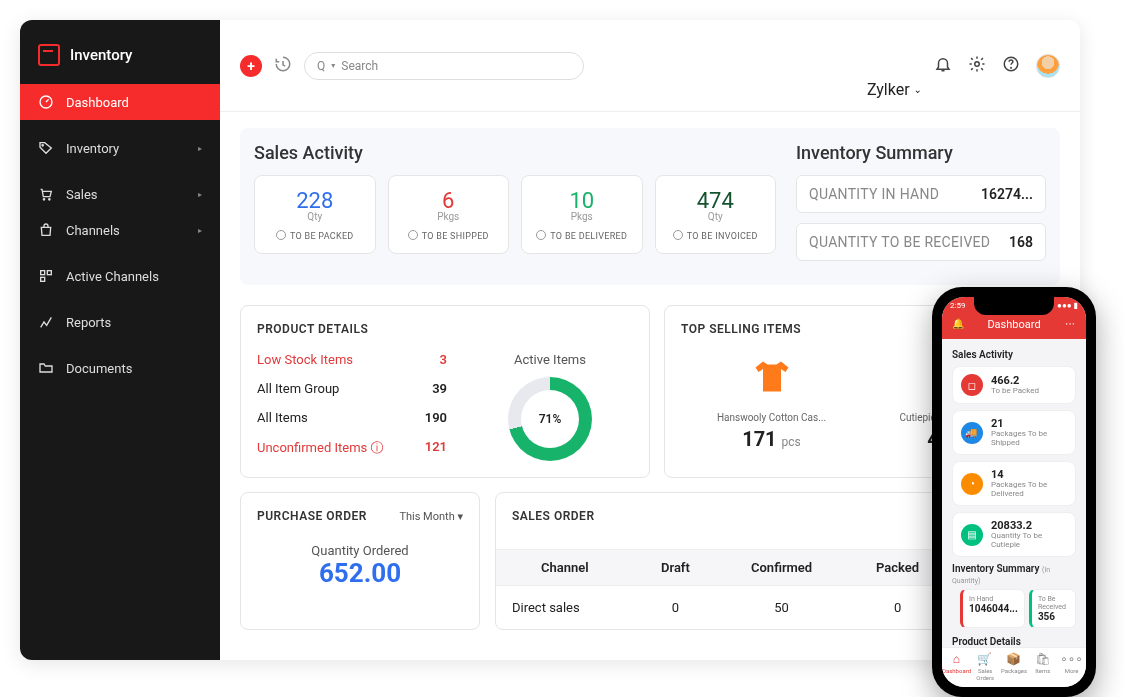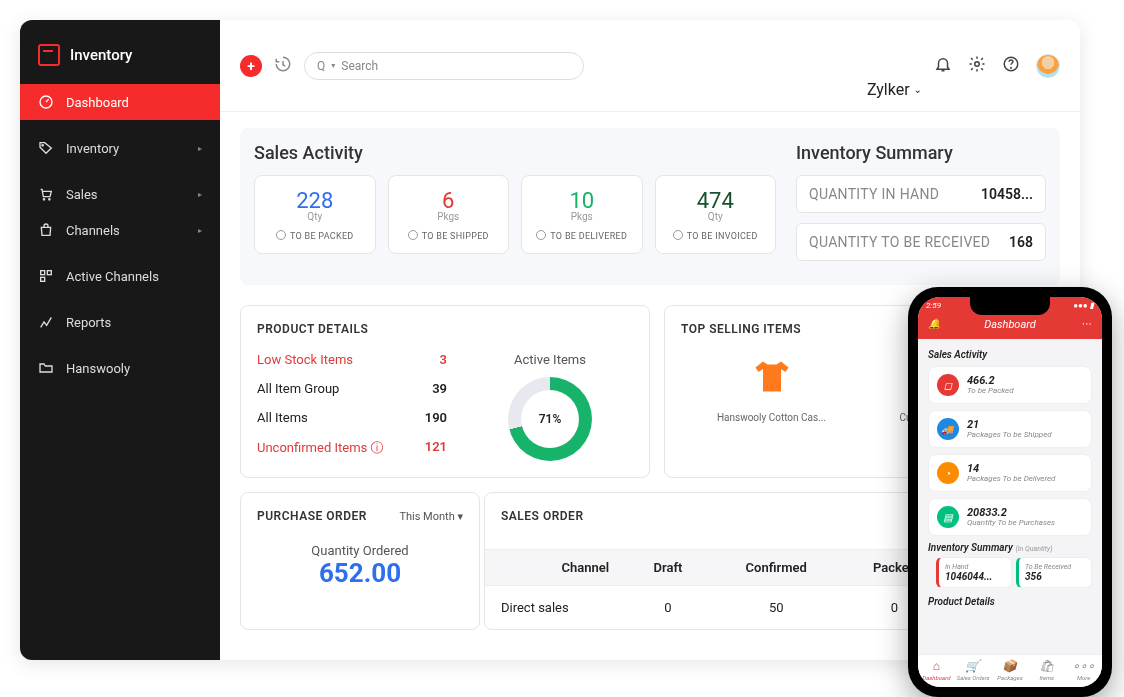--- a/index.html
+++ b/index.html
@@ -163,49 +163,48 @@
 }
 .top-selling { flex:1; }
 .ts-head { display:flex; justify-content:space-between; align-items:flex-end; margin-bottom:14px;}
 .ts-period { font-size:11px; color:#555; }
 .ts-body { display:flex; }
 .ts-item { flex:1; text-align:center; }
 .ts-img { height:56px; display:flex; align-items:center; justify-content:center; }
 .ts-name { font-size:10px; color:#666; margin-top:6px; white-space:nowrap; overflow:hidden; text-overflow:ellipsis;}
 .ts-count { font-size:20px; font-weight:700; margin-top:4px;}
 .ts-unit { font-size:12px; font-weight:400; color:#888; }
-.row3 { display:flex; gap:4px; }
+.row3 { display:flex; gap:15px; }
 .purchase-order { flex:0 0 240px; text-align:center; }
 .po-head { display:flex; justify-content:space-between; align-items:center; margin-bottom:20px;}
 .po-period { font-size:11px; color:#555; }
 .po-label { font-size:13px; color:#555; margin-top:14px; }
 .po-value { font-size:26px; font-weight:700; color:#2f6fed; }
 .sales-order { flex:1; padding:0; }
 .so-title { padding:16px 16px 10px 16px; }
 .so-table { width:100%; border-collapse:collapse; font-size:13px; }
 .so-table thead th {
-  text-align:right; font-weight:600; background:#f6f6f8;
+  text-align:center; font-weight:600; background:#f6f6f8;
   padding:10px 16px; border-top:1px solid #eee; border-bottom:1px solid #eee;
 }
 .so-table tbody td { padding:14px 16px; }
 .so-table tbody td.num, .so-table thead th.num { text-align:center; }
 
 
 .phone {
   position:absolute;
-  right: 12px;
+  right: 28px;
   bottom: 0px;
-  width: 204px;
+  width: 164px;
   height: 410px;
   background:#000;
   border-radius: 30px;
   padding:10px;
   box-shadow: 0 10px 30px rgba(0,0,0,.35);
   z-index:5;
-  font-style:italic;
 }
 .phone-screen {
   width:100%; height:100%; background:#f4f4f6;
   border-radius:22px; overflow:hidden; position:relative;
   display:flex; flex-direction:column;
 }
 .notch {
   position:absolute; top:0; left:50%; transform:translateX(-50%);
   width:80px; height:18px; background:#000;
   border-bottom-left-radius:12px; border-bottom-right-radius:12px;
@@ -327,21 +326,21 @@
           </span>
         <span>Reports</span>
       </div>
       <div class="nav-gap"></div>
       <div class="nav-item">
         <span class="icon">
             <svg width="16" height="16" viewBox="0 0 24 24" fill="none" stroke="currentColor" stroke-width="2">
               <path d="M3 6h6l2 3h10v9H3z"></path>
             </svg>
           </span>
-        <span>Hanswooly</span>
+        <span>Documents</span>
       </div>
     </div>
   </div>
 
   <div class="main">
 
     <div class="topbar">
       <div class="plus-btn">+</div>
       <span class="history-icon">
         <svg width="18" height="18" viewBox="0 0 24 24" fill="none" stroke="currentColor" stroke-width="2">
@@ -403,21 +402,21 @@
               <div class="sa-num darkblue">474</div>
               <div class="sa-unit">Qty</div>
               <div class="sa-label"><span class="circ"></span><span>TO BE INVOICED</span></div>
             </div>
           </div>
         </div>
         <div class="inv-summary">
           <div class="section-title">Inventory Summary</div>
           <div class="inv-row">
             <span class="lbl">QUANTITY IN HAND</span>
-            <span class="val">10458...</span>
+            <span class="val">16274...</span>
           </div>
           <div class="inv-row">
             <span class="lbl">QUANTITY TO BE RECEIVED</span>
             <span class="val">168</span>
           </div>
         </div>
       </div>
 
       <div class="row2">
         <div class="card product-details">
@@ -456,20 +455,21 @@
             <div class="ts-period"><span>Previous Year</span> <span>▾</span></div>
           </div>
           <div class="ts-body">
             <div class="ts-item">
               <div class="ts-img">
                 <svg width="48" height="48" viewBox="0 0 64 64">
                     <path fill="#ff7a1a" d="M20 10l-10 8 4 6 6-4v30h24V20l6 4 4-6-10-8-6 4h-12z"></path>
                   </svg>
               </div>
               <div class="ts-name">Hanswooly Cotton Cas...</div>
+              <div class="ts-count"><span>171</span> <span class="ts-unit">pcs</span></div>
             </div>
             <div class="ts-item">
               <div class="ts-img">
                 <svg width="44" height="52" viewBox="0 0 64 80">
                     <path fill="#4d5fb8" d="M26 6h12l8 10-4 6-4-4v14l10 14-4 6-6-6v20h-20v-20l-6 6-4-6 10-14V18l-4 4-4-6z"></path>
                     <circle cx="22" cy="26" r="3" fill="#ff7a1a"></circle>
                     <circle cx="42" cy="26" r="3" fill="#ff7a1a"></circle>
                   </svg>
               </div>
               <div class="ts-name">Cutiepie Rompers-spo...</div>
@@ -551,21 +551,21 @@
         <div class="p-ico amber">◔</div>
         <div>
           <div class="v">14</div>
           <div class="l">Packages To be Delivered</div>
         </div>
       </div>
       <div class="p-card">
         <div class="p-ico green">▤</div>
         <div>
           <div class="v">20833.2</div>
-          <div class="l">Quantity To be Purchases</div>
+          <div class="l">Quantity To be Cutiepie</div>
         </div>
       </div>
 
       <div class="p-inv-title">
         <span>Inventory Summary</span>
         <span class="sub">(In Quantity)</span>
       </div>
       <div class="p-inv-row">
         <div class="p-inv-box red">
           <div class="tl">In Hand</div>

